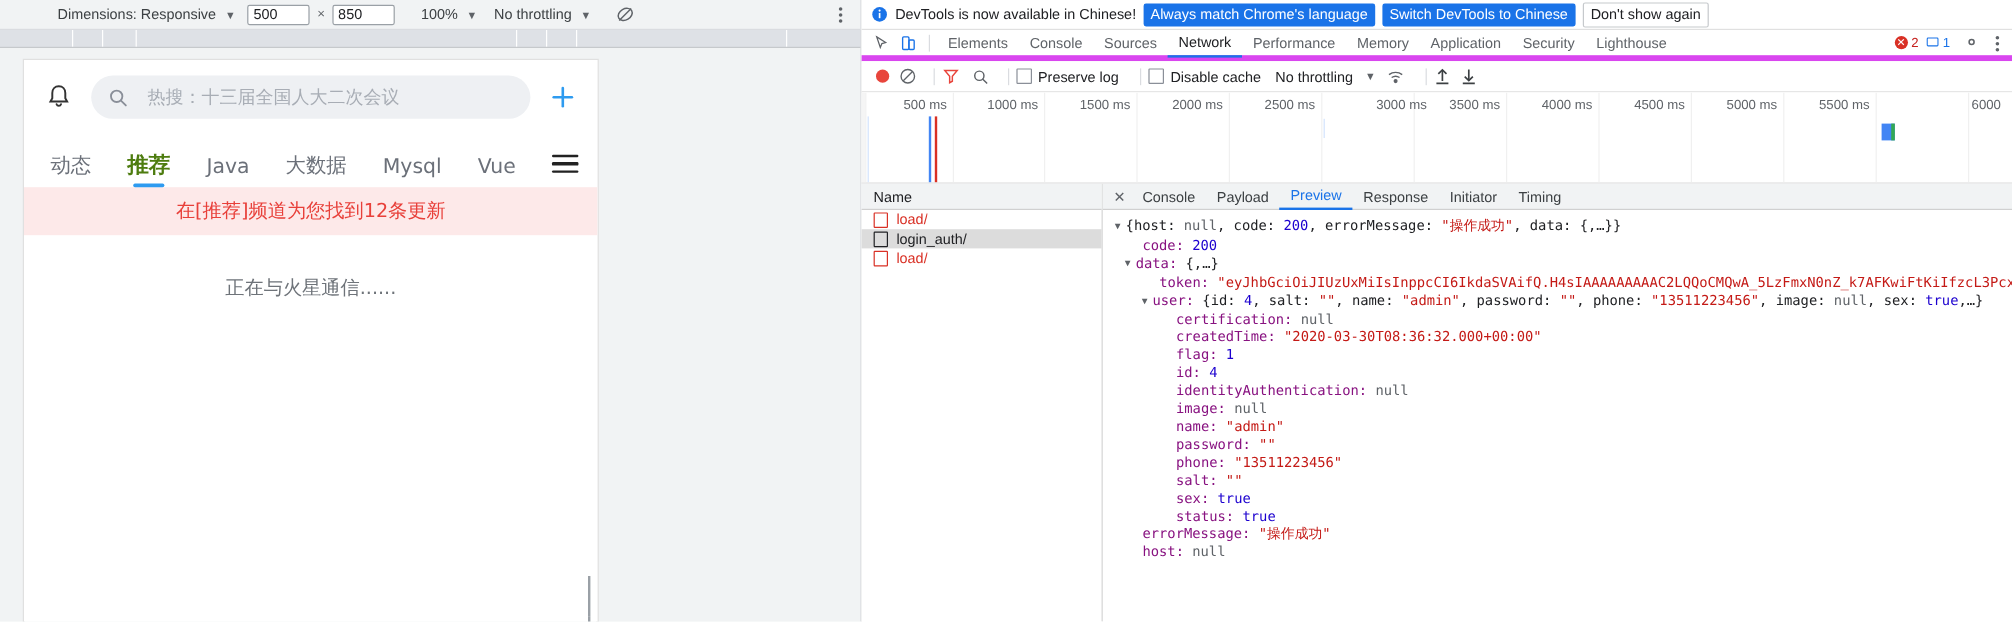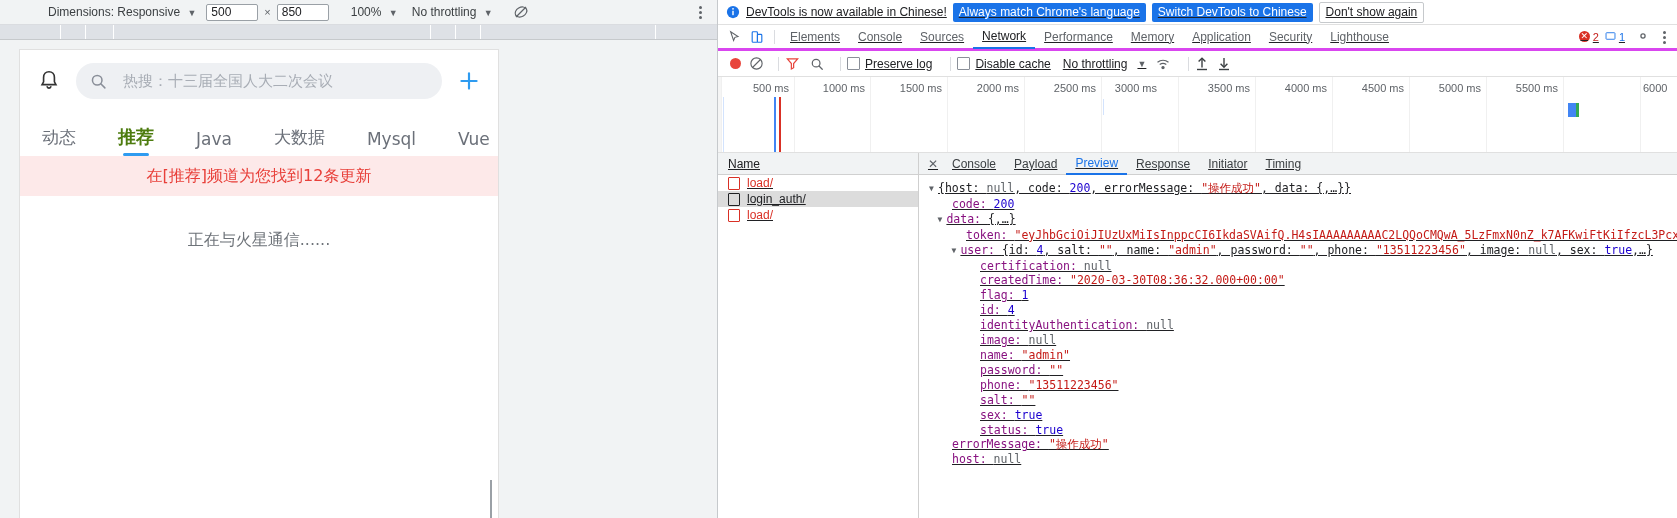--- a/index.html
+++ b/index.html
@@ -42,56 +42,56 @@
   .app-head{display:flex;align-items:center;height:62px;padding:0 16px;box-sizing:border-box;}
   .bell{width:26px;height:26px;flex:0 0 auto;color:#333;}
   .searchbar{flex:1;height:36px;margin:0 14px;background:#eef0f3;border-radius:18px;
       display:flex;align-items:center;padding:0 14px;box-sizing:border-box;}
   .search-ico{width:17px;height:17px;color:#8a8f99;flex:0 0 auto;}
   .search-ph{margin-left:16px;color:#a8adb5;font-size:15px;white-space:nowrap;
       font-family:"DejaVu Sans",sans-serif;}
   .plus{width:26px;height:26px;color:#2e9bf0;flex:0 0 auto;}
 
   .tabs{display:flex;align-items:flex-end;height:44px;padding:0 16px 0 22px;
-        box-sizing:border-box;gap:16px;}
+        box-sizing:border-box;gap:4px;}
   .tab{font-size:17px;color:#6b7079;margin-right:26px;position:relative;
        padding-bottom:7px;white-space:nowrap;font-family:"DejaVu Sans",sans-serif;}
   .tab.active{color:#4d7c0f;font-weight:bold;font-size:18px;}
   .tab.active::after{content:"";position:absolute;left:50%;transform:translateX(-50%);
        bottom:0;width:26px;height:3px;border-radius:2px;background:#2e9bf0;}
   .hamb{margin-left:auto;width:22px;display:flex;flex-direction:column;
         justify-content:center;gap:4px;padding-bottom:12px;}
   .hamb i{display:block;height:2.5px;background:#222;border-radius:1px;}
 
   .notice{background:#fde9e9;height:40px;display:flex;align-items:center;
       justify-content:center;color:#e8403a;font-size:16px;
       font-family:"DejaVu Sans",sans-serif;}
   .loading{margin-top:34px;text-align:center;color:#6e7379;font-size:16px;
       font-family:"DejaVu Sans",sans-serif;}
 
   .vscroll{position:absolute;right:2px;top:430px;width:6px;height:34px;}
   .vscroll i{display:block;width:1.5px;height:34px;background:#9aa0a6;float:left;margin-right:2px;}
 
   
   #right{width:959px;height:518px;background:#fff;position:relative;
-         display:flex;flex-direction:column;text-decoration:underline;}
+         display:flex;flex-direction:column;}
 
   .banner{height:25px;display:flex;align-items:center;background:#fff;
       border-bottom:1px solid #e0e0e0;padding:0 8px;box-sizing:border-box;gap:6px;}
   .info-ico{width:14px;height:14px;flex:0 0 auto;}
   .banner-text{font-size:12px;color:#202124;white-space:nowrap;}
   .btn-blue{background:#1a73e8;color:#fff;font-size:12px;border:none;border-radius:2px;
       padding:2px 6px;white-space:nowrap;line-height:15px;cursor:pointer;
       font-family:"Liberation Sans",sans-serif;}
   .btn-plain{background:#fff;color:#202124;font-size:12px;border:1px solid #c6c9cc;
       border-radius:2px;padding:2px 6px;white-space:nowrap;line-height:15px;cursor:pointer;
       font-family:"Liberation Sans",sans-serif;}
 
   .tabstrip{height:26px;display:flex;align-items:center;background:#fff;
-      border-bottom:3px solid #d946ef;padding:0 6px;box-sizing:border-box;}
+      border-bottom:5px solid #d946ef;padding:0 6px;box-sizing:border-box;}
   .insp-ico{width:22px;height:20px;display:flex;align-items:center;justify-content:center;color:#5f6368;}
   .dev-ico{width:22px;height:20px;display:flex;align-items:center;justify-content:center;color:#1a73e8;}
   .vsep{width:1px;height:14px;background:#dadce0;margin:0 6px;}
   .dtab{font-size:12px;color:#5f6368;padding:4px 9px;white-space:nowrap;cursor:pointer;}
   .dtab.sel{color:#202124;border-bottom:2px solid #1a73e8;padding-bottom:4px;font-weight:normal;}
   .spacer{flex:1;}
   .err-badge{display:flex;align-items:center;gap:3px;font-size:11px;color:#c5221f;}
   .err-dot{width:11px;height:11px;border-radius:50%;background:#d93025;color:#fff;
       font-size:9px;display:flex;align-items:center;justify-content:center;line-height:1;}
   .warn-badge{display:flex;align-items:center;gap:3px;font-size:11px;color:#1a73e8;margin-left:6px;}
@@ -388,21 +388,21 @@
         <div class="ov-lbl" style="left:76px">500 ms</div>
       <div class="ov-grid" style="left:152px"></div>
         <div class="ov-lbl" style="left:152px">1000 ms</div>
       <div class="ov-grid" style="left:229px"></div>
         <div class="ov-lbl" style="left:229px">1500 ms</div>
       <div class="ov-grid" style="left:306px"></div>
         <div class="ov-lbl" style="left:306px">2000 ms</div>
       <div class="ov-grid" style="left:383px"></div>
         <div class="ov-lbl" style="left:383px">2500 ms</div>
       <div class="ov-grid" style="left:460px"></div>
-        <div class="ov-lbl" style="left:444px">3000 ms</div>
+        <div class="ov-lbl" style="left:476px">3000 ms</div>
       <div class="ov-grid" style="left:537px"></div>
         <div class="ov-lbl" style="left:537px">3500 ms</div>
       <div class="ov-grid" style="left:614px"></div>
         <div class="ov-lbl" style="left:614px">4000 ms</div>
       <div class="ov-grid" style="left:691px"></div>
         <div class="ov-lbl" style="left:691px">4500 ms</div>
       <div class="ov-grid" style="left:768px"></div>
         <div class="ov-lbl" style="left:768px">5000 ms</div>
       <div class="ov-grid" style="left:845px"></div>
         <div class="ov-lbl" style="left:845px">5500 ms</div>

